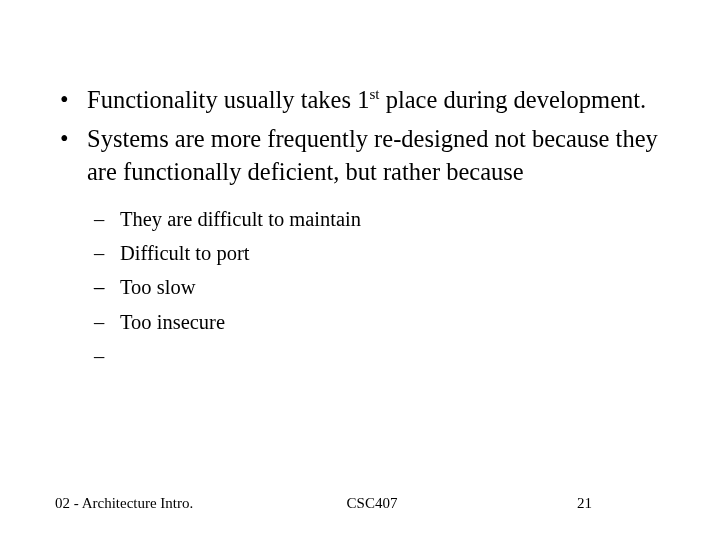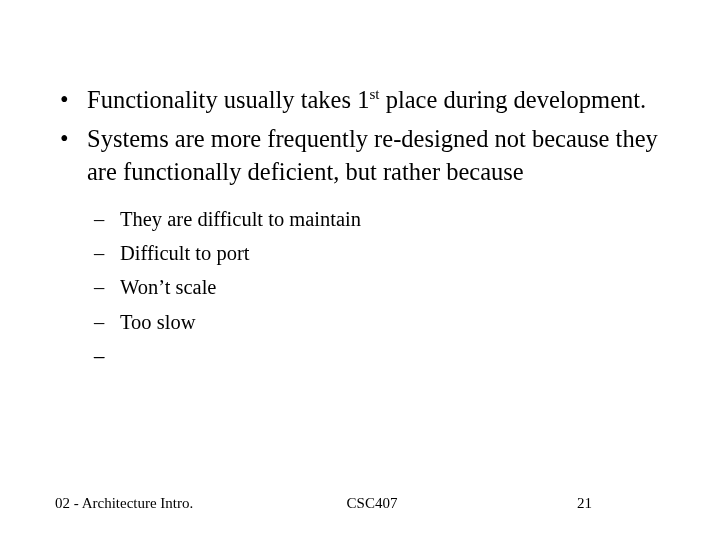--- a/index.html
+++ b/index.html
@@ -153,28 +153,28 @@
       <li class="lvl2">
         <span class="marker">–</span>
         <span>They are difficult to maintain</span>
       </li>
       <li class="lvl2">
         <span class="marker">–</span>
         <span>Difficult to port</span>
       </li>
       <li class="lvl2">
         <span class="marker">–</span>
-        <span>Won’t scale</span>
       </li>
       <li class="lvl2">
         <span class="marker">–</span>
         <span>Too slow</span>
       </li>
       <li class="lvl2">
         <span class="marker">–</span>
+        <span>Too insecure</span>
       </li>
       <li class="lvl2">
         <span class="marker">–</span>
       </li>
     </ul>
 
   </div>
 
   <div class="footer">
     <span class="footer-left">02 - Architecture Intro.</span>

